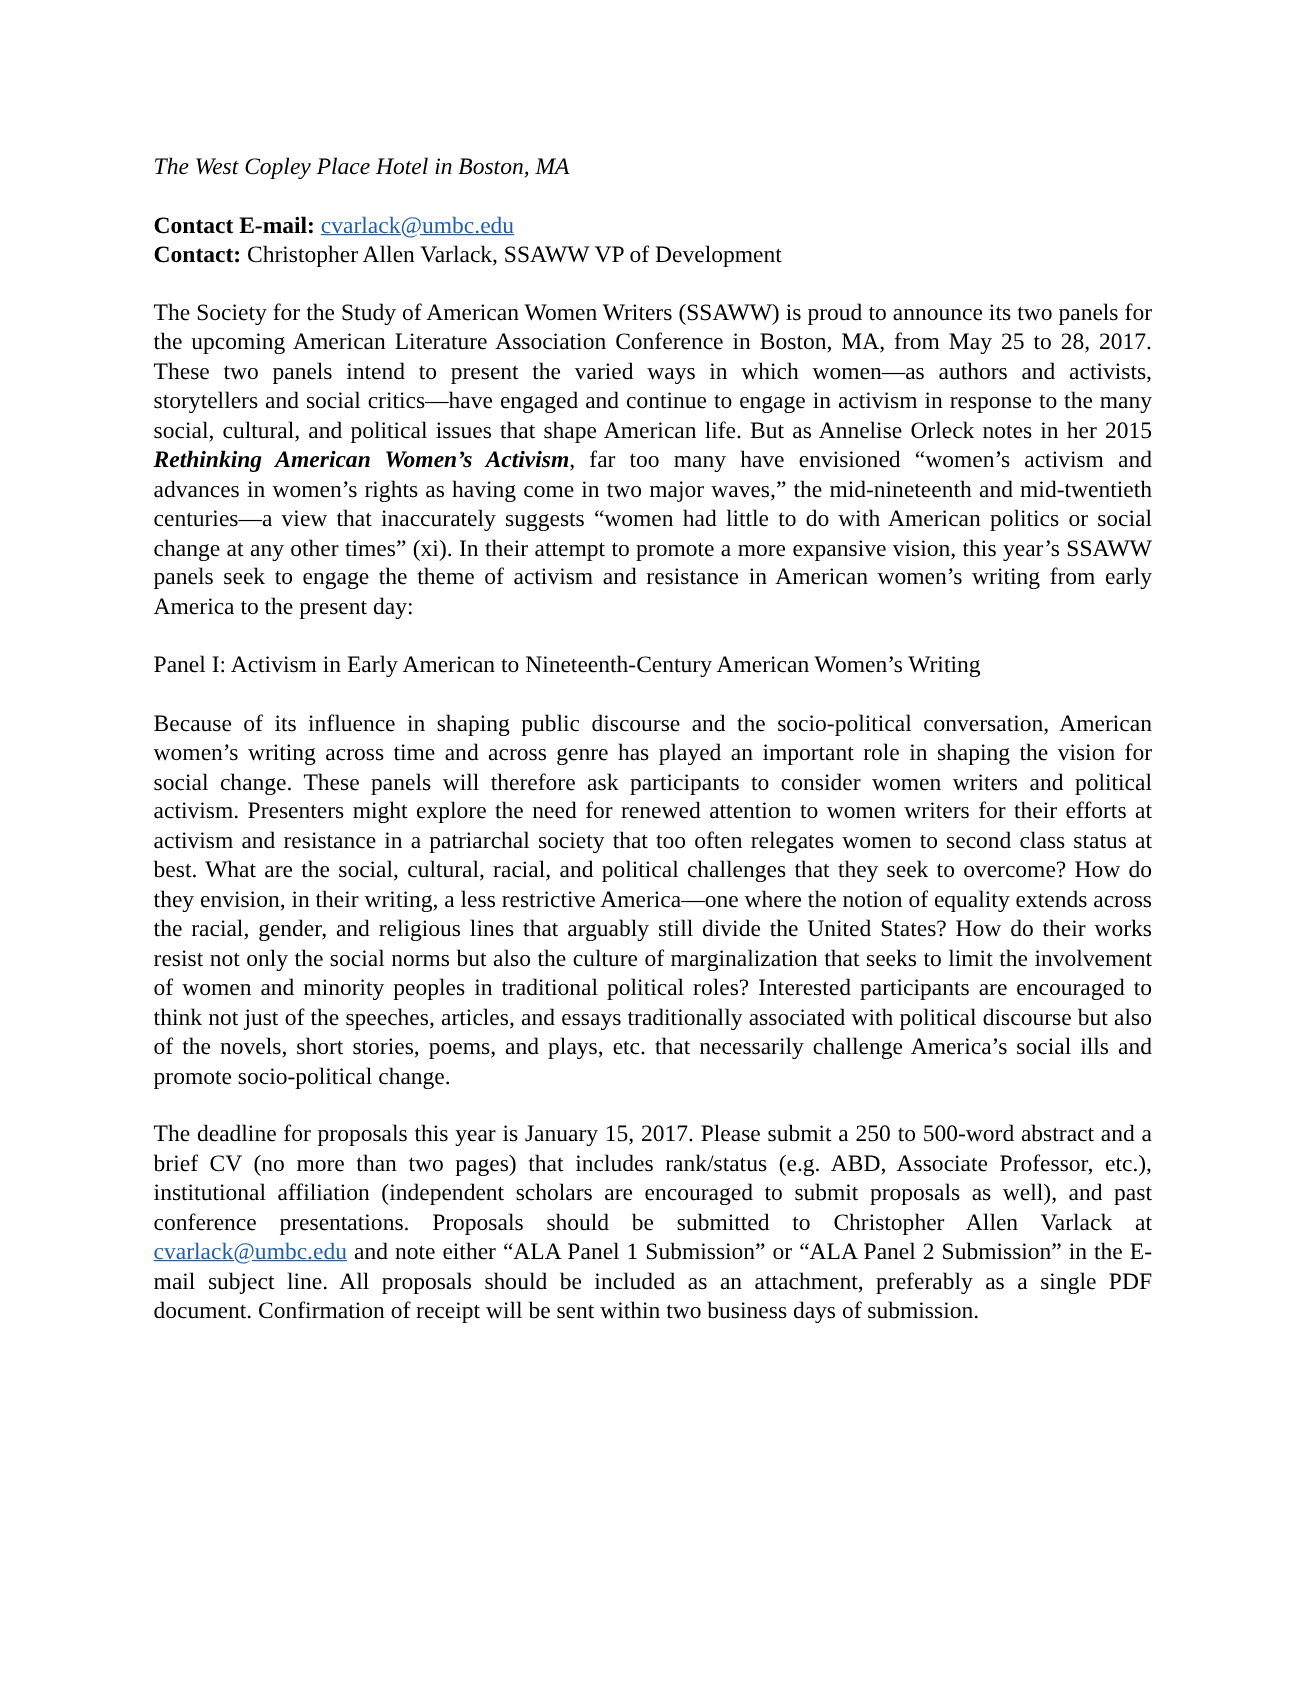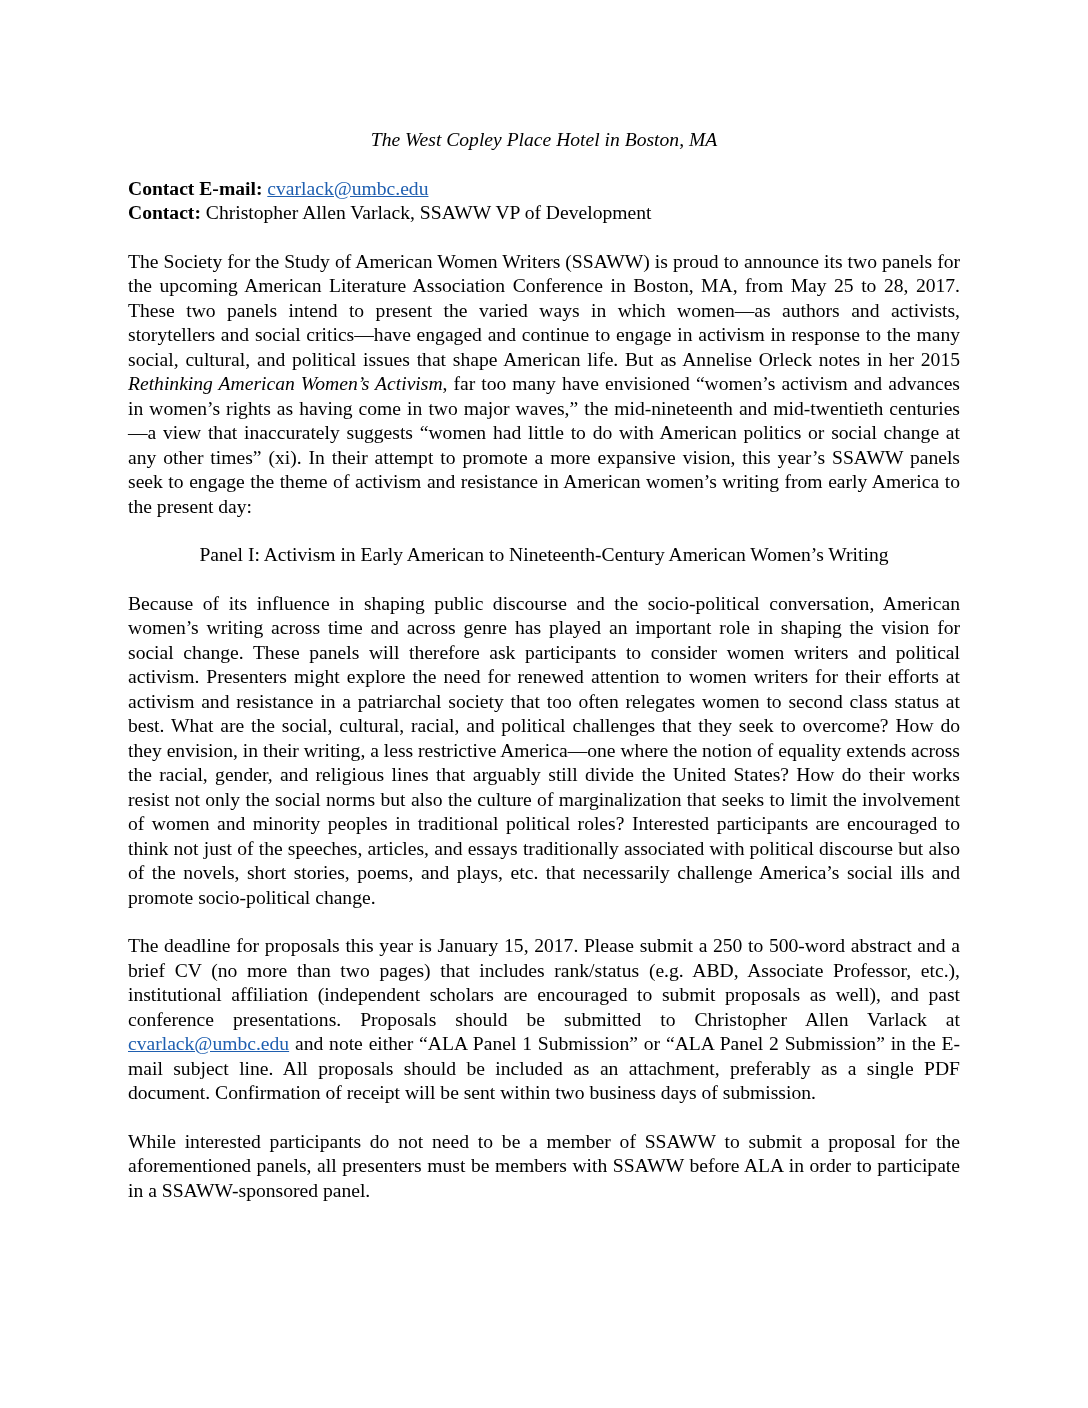--- a/index.html
+++ b/index.html
@@ -22,21 +22,20 @@
       width: 832px;
       font-size: 19.6px;
       line-height: 24.5px;
     }
     .title {
       text-align: center;
       font-weight: bold;
       margin: 0;
     }
     .subtitle {
-      text-align: center;
       font-style: italic;
       margin: 0;
       font-family: Liberation Serif, serif;
     }
     .contact {
       margin-top: 24px;
     }
     .contact-line {
       margin: 0;
     }
@@ -46,26 +45,25 @@
     a.email {
       color: #1f5fb0;
       text-decoration: underline;
     }
     p.para {
       margin: 24px 0 0 0;
       text-align: justify;
     }
     .panels {
       margin-top: 24px;
-      text-align: center;
     }
     .panels div {
       margin: 0;
     }
-    em { font-style: italic; }
+    em { font-style: italic; font-weight: bold; }
   </style>
 </head>
 <body>
 
 <div class="page">
 
   <div class="subtitle">The West Copley Place Hotel in Boston, MA</div>
 
   <div class="contact">
     <div class="contact-line">
@@ -80,15 +78,14 @@
   <p class="para"><span>The Society for the Study of American Women Writers (SSAWW) is proud to announce its two panels for the upcoming American Literature Association Conference in Boston, MA, from May 25 to 28, 2017. These two panels intend to present the varied ways in which women—as authors and activists, storytellers and social critics—have engaged and continue to engage in activism in response to the many social, cultural, and political issues that shape American life. But as Annelise Orleck notes in her 2015 </span><em>Rethinking American Women’s Activism</em><span>, far too many have envisioned “women’s activism and advances in women’s rights as having come in two major waves,” the mid-nineteenth and mid-twentieth centuries—a view that inaccurately suggests “women had little to do with American politics or social change at any other times” (xi). In their attempt to promote a more expansive vision, this year’s SSAWW panels seek to engage the theme of activism and resistance in American women’s writing from early America to the present day:</span></p>
 
   <div class="panels">
     <div>Panel I: Activism in Early American to Nineteenth-Century American Women’s Writing</div>
   </div>
 
   <p class="para">Because of its influence in shaping public discourse and the socio-political conversation, American women’s writing across time and across genre has played an important role in shaping the vision for social change. These panels will therefore ask participants to consider women writers and political activism. Presenters might explore the need for renewed attention to women writers for their efforts at activism and resistance in a patriarchal society that too often relegates women to second class status at best. What are the social, cultural, racial, and political challenges that they seek to overcome? How do they envision, in their writing, a less restrictive America—one where the notion of equality extends across the racial, gender, and religious lines that arguably still divide the United States? How do their works resist not only the social norms but also the culture of marginalization that seeks to limit the involvement of women and minority peoples in traditional political roles? Interested participants are encouraged to think not just of the speeches, articles, and essays traditionally associated with political discourse but also of the novels, short stories, poems, and plays, etc. that necessarily challenge America’s social ills and promote socio-political change.</p>
 
   <p class="para"><span>The deadline for proposals this year is January 15, 2017. Please submit a 250 to 500-word abstract and a brief CV (no more than two pages) that includes rank/status (e.g. ABD, Associate Professor, etc.), institutional affiliation (independent scholars are encouraged to submit proposals as well), and past conference presentations. Proposals should be submitted to Christopher Allen Varlack at </span><a class="email">cvarlack@umbc.edu</a><span> and note either “ALA Panel 1 Submission” or “ALA Panel 2 Submission” in the E-mail subject line. All proposals should be included as an attachment, preferably as a single PDF document. Confirmation of receipt will be sent within two business days of submission.</span></p>
 
-  <p class="para">While interested participants do not need to be a member of SSAWW to submit a proposal for the aforementioned panels, all presenters must be members with SSAWW before ALA in order to participate in a SSAWW-sponsored panel.</p>
 
 </div>
 
 </body></html>

